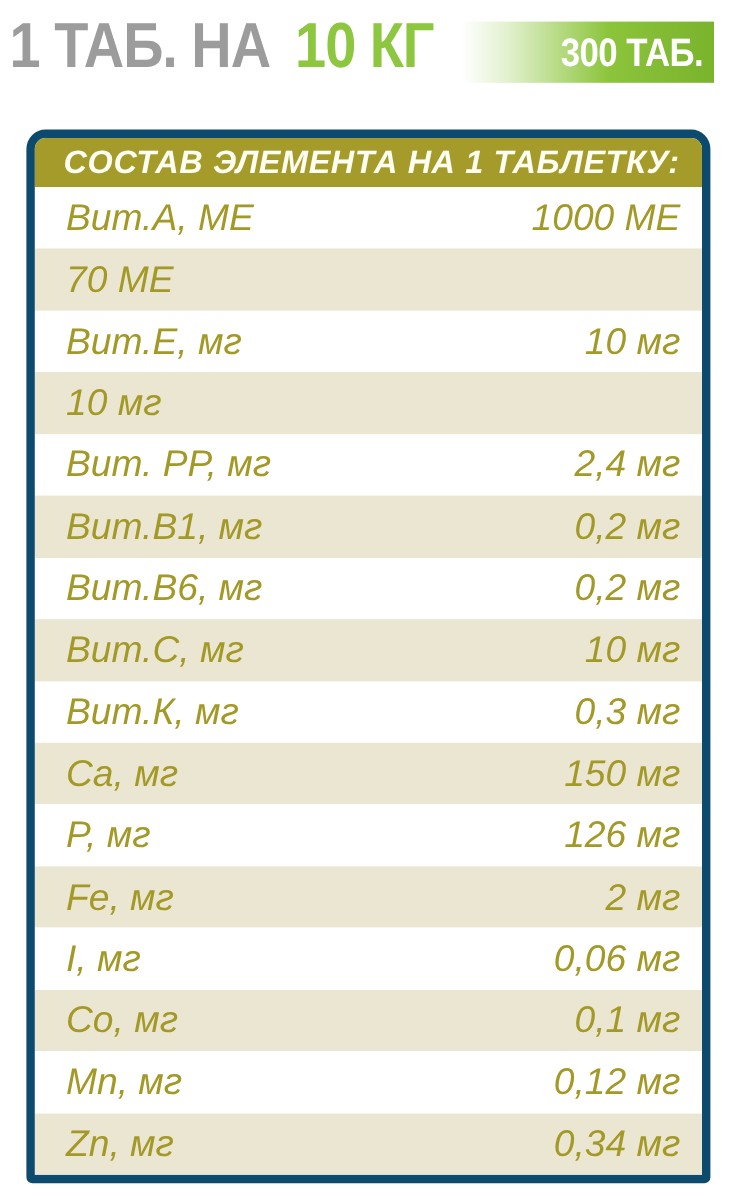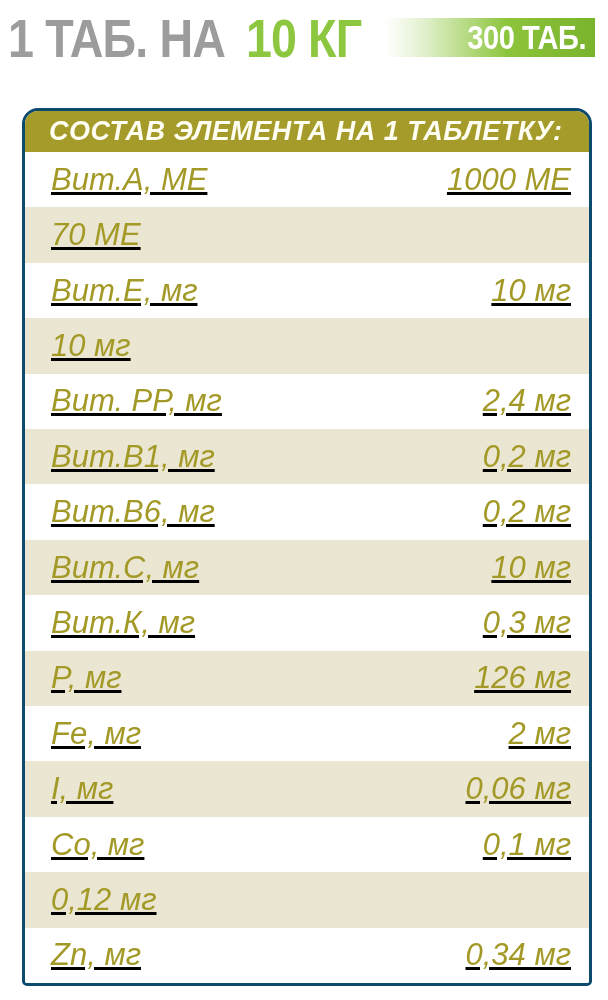--- a/index.html
+++ b/index.html
@@ -39,21 +39,21 @@
     transform-origin: left center;
   }
   .t-gray  { color: #9c9c9c; }
   .t-green { color: #8dc63f; margin-left: 10px; }
 
   .badge {
     position: absolute;
     top: 18px;
     right: 13px;
     width: 210px;
-    height: 39px;
+    height: 51px;
     background: linear-gradient(90deg,
       rgba(141,198,63,0.00) 0%,
       rgba(141,198,63,0.25) 18%,
       #8cc53c 58%,
       #7ab32c 100%);
     display: flex;
     align-items: center;
     justify-content: flex-end;
     padding-right: 9px;
   }
@@ -67,21 +67,21 @@
     white-space: nowrap;
   }
 
   
   .panel {
     position: absolute;
     left: 22px;
     top: 108px;
     width: 570px;
     height: 878px;
-    border: 3px solid #0c4a6e;
+    border: 7px solid #0c4a6e;
     border-radius: 16px 16px 5px 5px;
     background: #ffffff;
     overflow: hidden;
     display: flex;
     flex-direction: column;
   }
 
   .panel-header {
     background: #a59b2a;
     color: #fffef2;
@@ -94,21 +94,20 @@
     display: flex;
     align-items: center;
     padding-left: 24px;
     white-space: nowrap;
   }
 
   .panel-body {
     flex: 1;
     display: flex;
     flex-direction: column;
-    text-decoration: underline;
   }
 
   .row {
     flex: 1;
     display: flex;
     align-items: center;
     justify-content: space-between;
     padding: 0 18px 0 26px;
     font-style: italic;
     font-size: 31px;
@@ -167,36 +166,41 @@
         </div>
         <div class="row">
           <span class="label">Вит.С, мг</span>
           <span class="value">10 мг</span>
         </div>
         <div class="row">
           <span class="label">Вит.К, мг</span>
           <span class="value">0,3 мг</span>
         </div>
         <div class="row">
+          <span class="label">Ca, мг</span>
+          <span class="value">150 мг</span>
+        </div>
+        <div class="row">
           <span class="label">P, мг</span>
           <span class="value">126 мг</span>
         </div>
         <div class="row">
           <span class="label">Fe, мг</span>
           <span class="value">2 мг</span>
         </div>
         <div class="row">
           <span class="label">I, мг</span>
           <span class="value">0,06 мг</span>
         </div>
         <div class="row">
           <span class="label">Co, мг</span>
           <span class="value">0,1 мг</span>
         </div>
         <div class="row">
+          <span class="label">Mn, мг</span>
           <span class="value">0,12 мг</span>
         </div>
         <div class="row">
           <span class="label">Zn, мг</span>
           <span class="value">0,34 мг</span>
         </div>
       </div>
   </section>
 
 </div>

